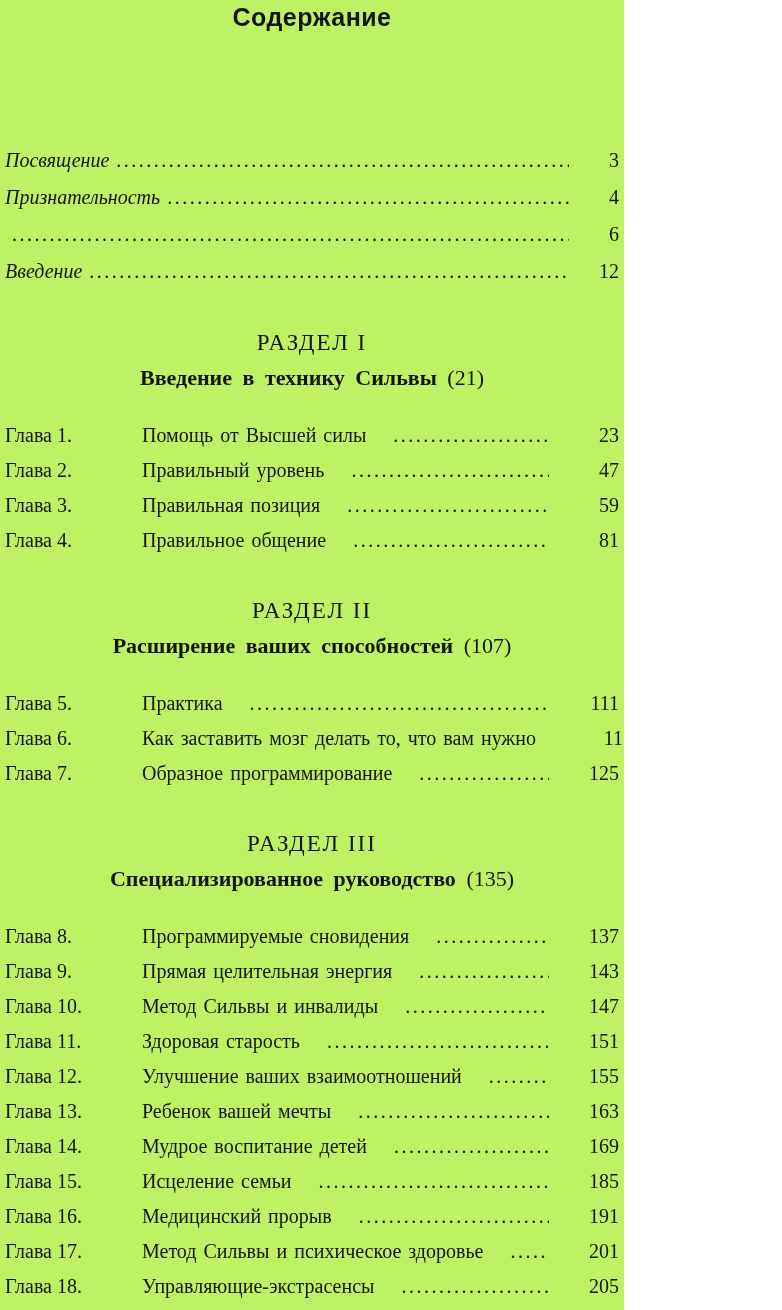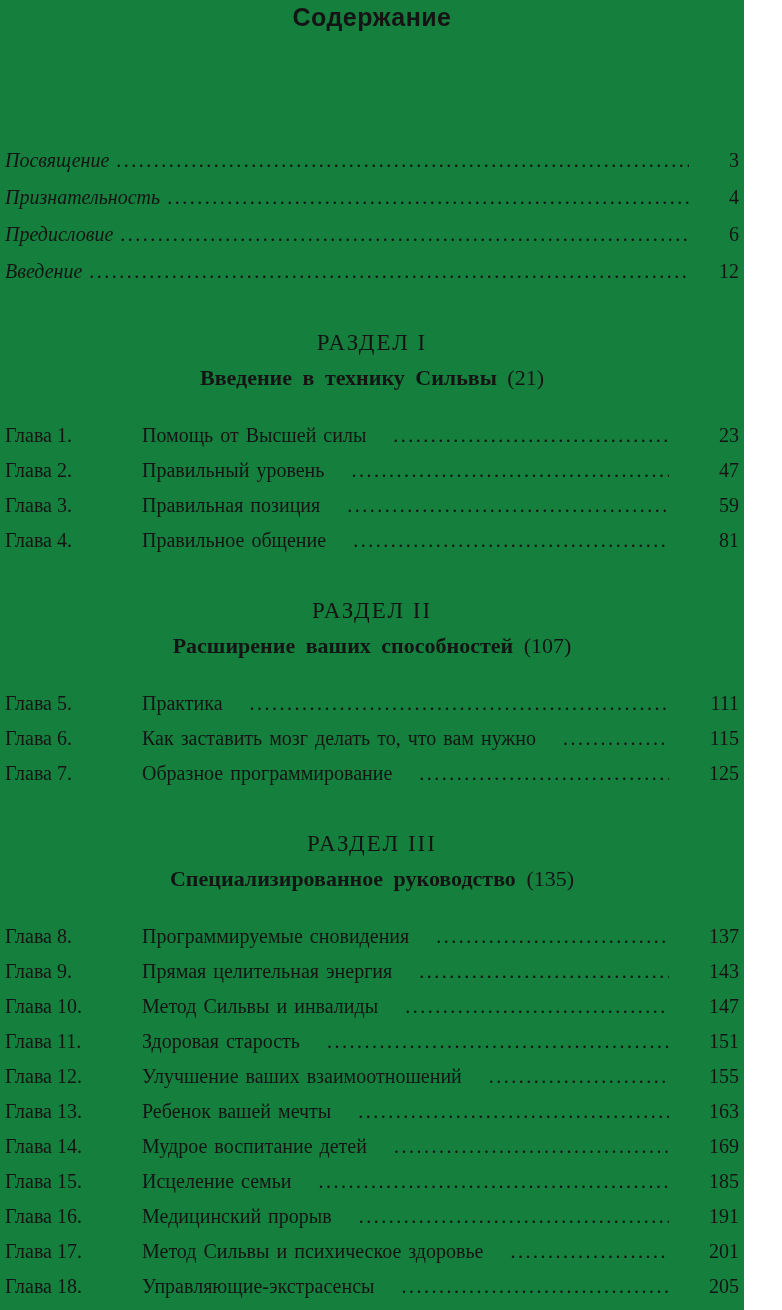--- a/index.html
+++ b/index.html
@@ -2,25 +2,25 @@
 <html><head>
 <meta charset="utf-8">
 <style>
   html, body {
     margin: 0;
     padding: 0;
     background: #ffffff;
   }
   .page {
     position: relative;
-    width: 744px;
+    width: 624px;
     height: 1310px;
     box-sizing: border-box;
     padding: 2px 5px 0 5px;
-    background: #15803d;
+    background: #bef264;
     color: #141414;
     font-family: "Liberation Serif", "DejaVu Serif", serif;
     overflow: hidden;
   }
   .title {
     margin: 0;
     font-family: "Liberation Sans", "DejaVu Sans", sans-serif;
     font-size: 25px;
     font-weight: bold;
     line-height: 30px;
@@ -104,21 +104,20 @@
         <span class="fm-title">Посвящение</span>
         <span class="leader">................................................................................................................................................................................................................................................................................................................................................................................................................</span>
         <span class="pagenum">3</span>
       </div>
       <div class="row fm-row">
         <span class="fm-title">Признательность</span>
         <span class="leader">................................................................................................................................................................................................................................................................................................................................................................................................................</span>
         <span class="pagenum">4</span>
       </div>
       <div class="row fm-row">
-        <span class="fm-title">Предисловие</span>
         <span class="leader">................................................................................................................................................................................................................................................................................................................................................................................................................</span>
         <span class="pagenum">6</span>
       </div>
       <div class="row fm-row">
         <span class="fm-title">Введение</span>
         <span class="leader">................................................................................................................................................................................................................................................................................................................................................................................................................</span>
         <span class="pagenum">12</span>
       </div>
     </div>
   <div>

